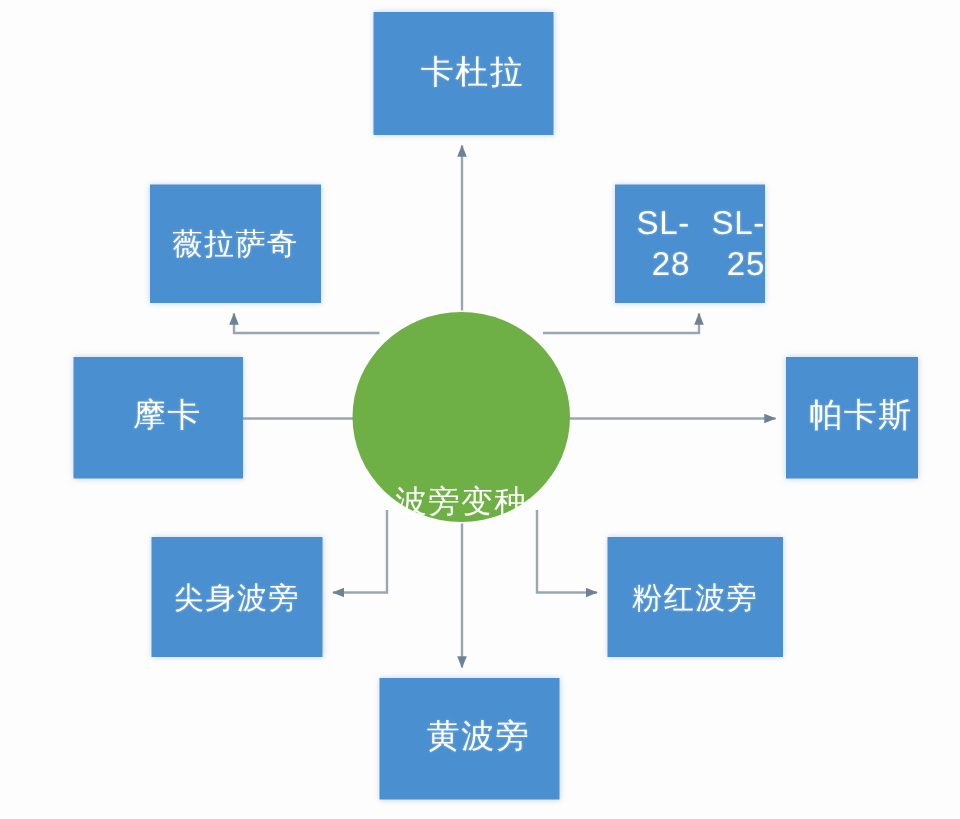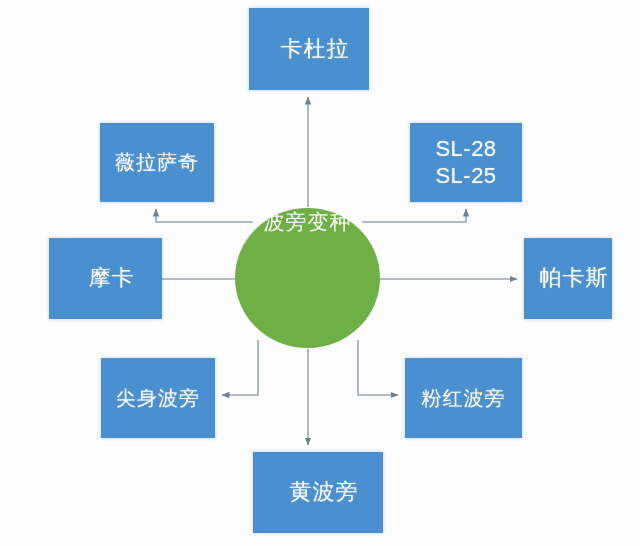--- a/index.html
+++ b/index.html
@@ -53,38 +53,38 @@
   .node-latin {
     font-size: 22px;
     font-family: "Liberation Sans", sans-serif;
     letter-spacing: 0.5px;
   }
   .center-node {
     position: absolute;
     background: #6fb046;
     border-radius: 50%;
     display: flex;
-    align-items: flex-start;
+    align-items: flex-end;
     justify-content: center;
     color: #ffffff;
     font-size: 21px;
     letter-spacing: 1px;
     box-sizing: border-box;
   }
 
   
   #node-katura   { left: 249px; top: 8px;   width: 120px; height: 82px; }
   #node-weilasaqi{ left: 100px; top: 123px; width: 114px; height: 79px; align-items: center; }
-  #node-sl       { left: 410px; top: 123px; width: 112px; height: 79px;
-                   flex-direction: column; }
+  #node-sl       { left: 410px; top: 123px; width: 100px; height: 79px;
+                   flex-direction: row; text-align: right; }
   #node-moka     { left: 13px;  top: 238px; width: 113px; height: 81px; margin-left: 36px; }
   #node-pakasi   { left: 524px; top: 238px; width: 88px; height: 81px; }
   #node-jianshen { left: 101px; top: 358px; width: 114px; height: 80px; justify-content: flex-end; }
   #node-fenhong  { left: 405px; top: 358px; width: 117px; height: 80px; align-items: center; }
-  #node-huang    { left: 253px; top: 452px; width: 130px; height: 81px; }
+  #node-huang    { left: 253px; top: 452px; width: 120px; height: 81px; }
   #node-center   { left: 235px; top: 208px; width: 145px; height: 140px; }
 </style>
 </head>
 <body>
 
 <div id="diagram-root">
 
   <svg class="edge-layer" viewBox="0 0 640 546" width="640" height="546">
     <defs>
       <marker id="arrowhead" markerWidth="9" markerHeight="9" refX="7.5" refY="3.2" orient="auto" markerUnits="userSpaceOnUse">

